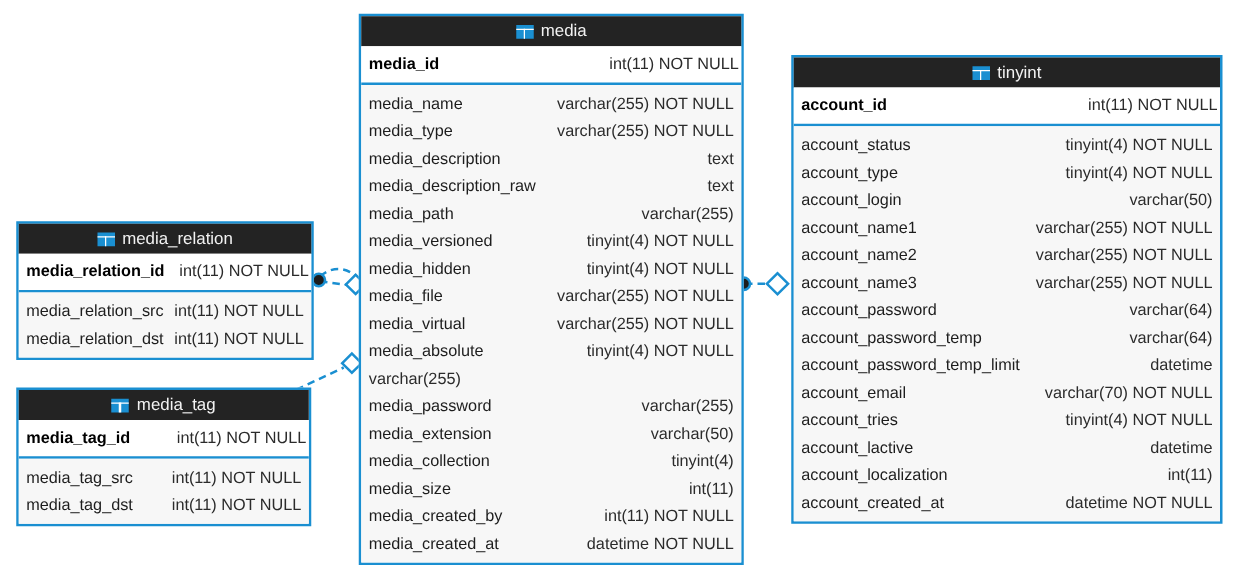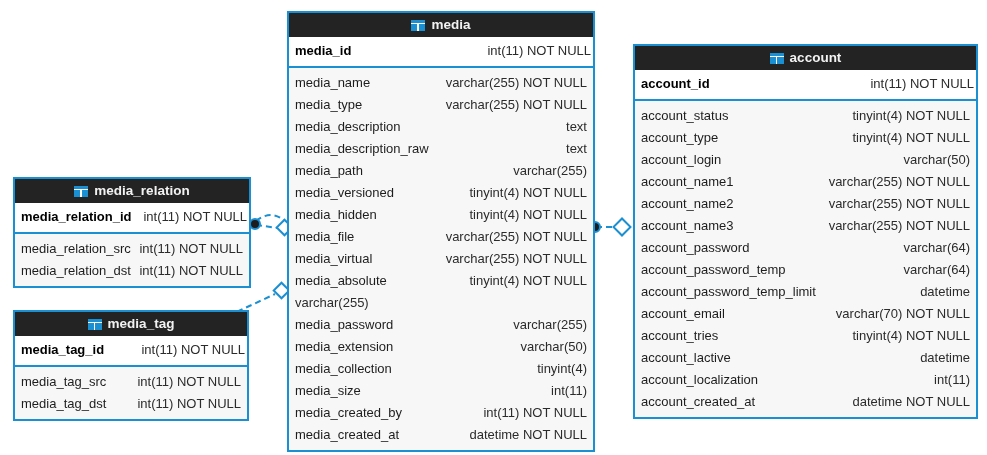--- a/index.html
+++ b/index.html
@@ -25,21 +25,20 @@
     color:#f2f2f2;
     font-size:13.5px;
     height:24px;
     line-height:24px;
     text-align:center;
     white-space:nowrap;
     display:flex;
     align-items:center;
     justify-content:center;
     gap:6px;
-    font-weight:bold;
   }
   .tbl-icon{
     display:inline-block;
     width:14px;height:11px;
     position:relative;
     background:#1a8fd1;
     flex:0 0 auto;
   }
   .tbl-icon::before{
     content:"";position:absolute;left:0;top:3px;width:14px;height:1.5px;background:#ffffff;
@@ -174,21 +173,21 @@
         </div>
         <div class="row">
           <span class="col">media_created_at</span>
           <span class="typ">datetime NOT NULL</span>
         </div>
       </div>
     </div>
     <div class="entity" style="left: 633px; top: 44px; width: 345px;">
       <div class="ent-header">
         <span class="tbl-icon"></span>
-        <span>account</span>
+        <span>tinyint</span>
       </div>
       <div class="ent-pk">
         <div class="row pk">
           <span class="col">account_id</span>
           <span class="typ">int(11) NOT NULL</span>
         </div>
       </div>
       <div class="ent-body">
         <div class="row">
           <span class="col">account_status</span>

